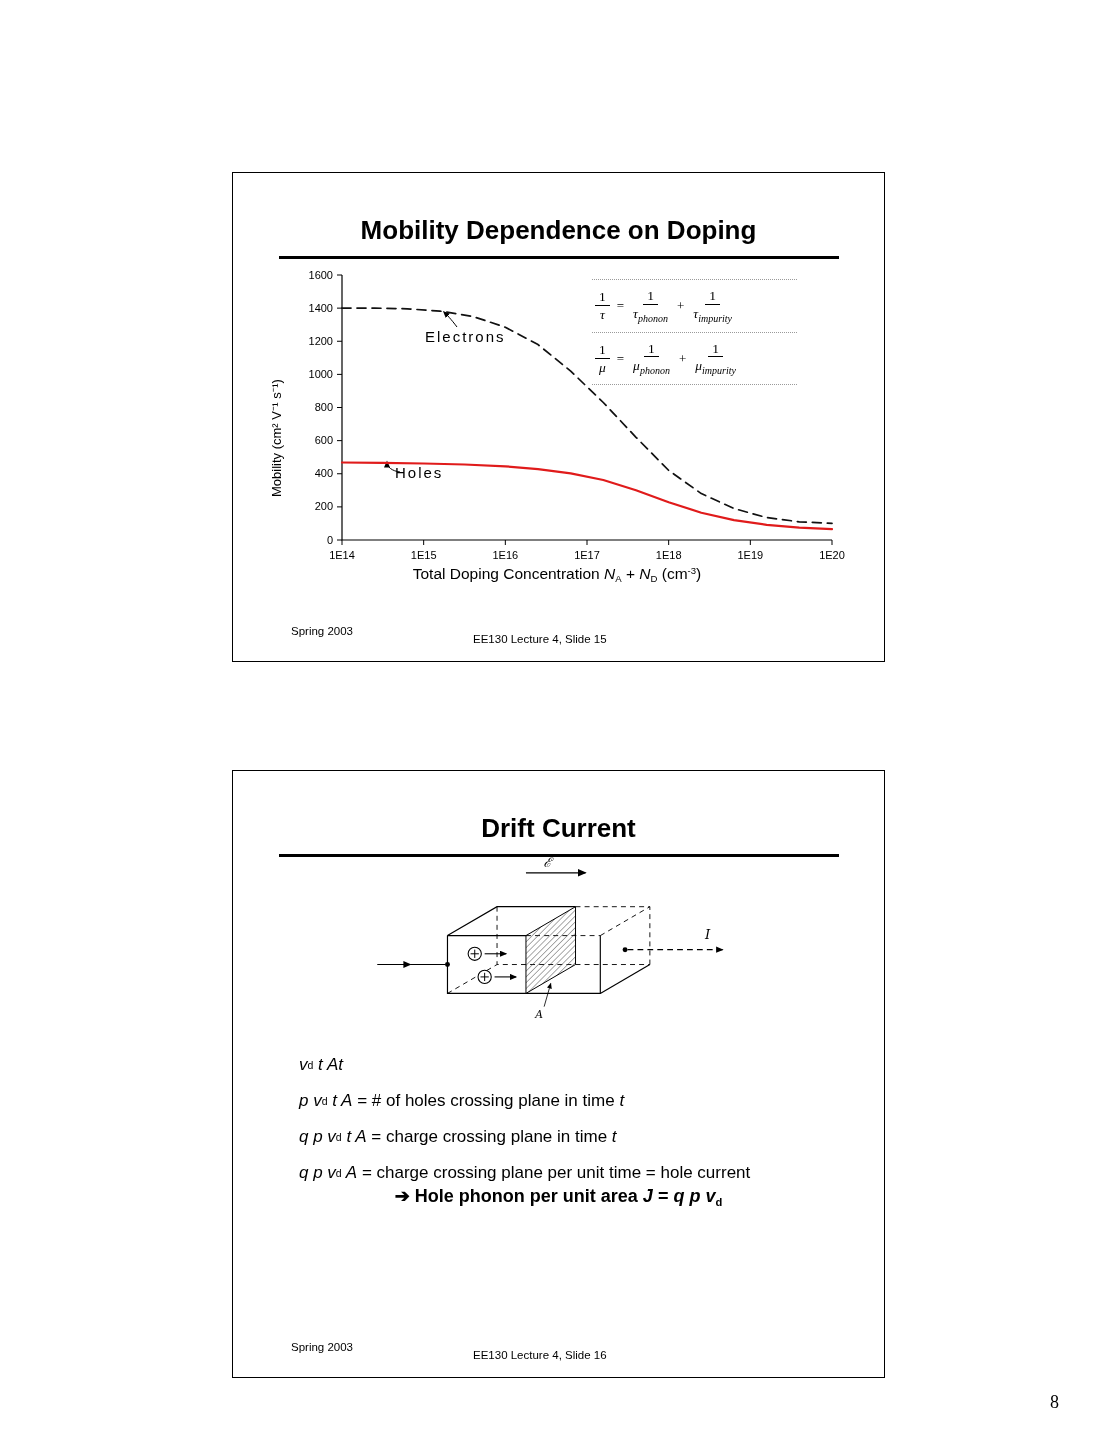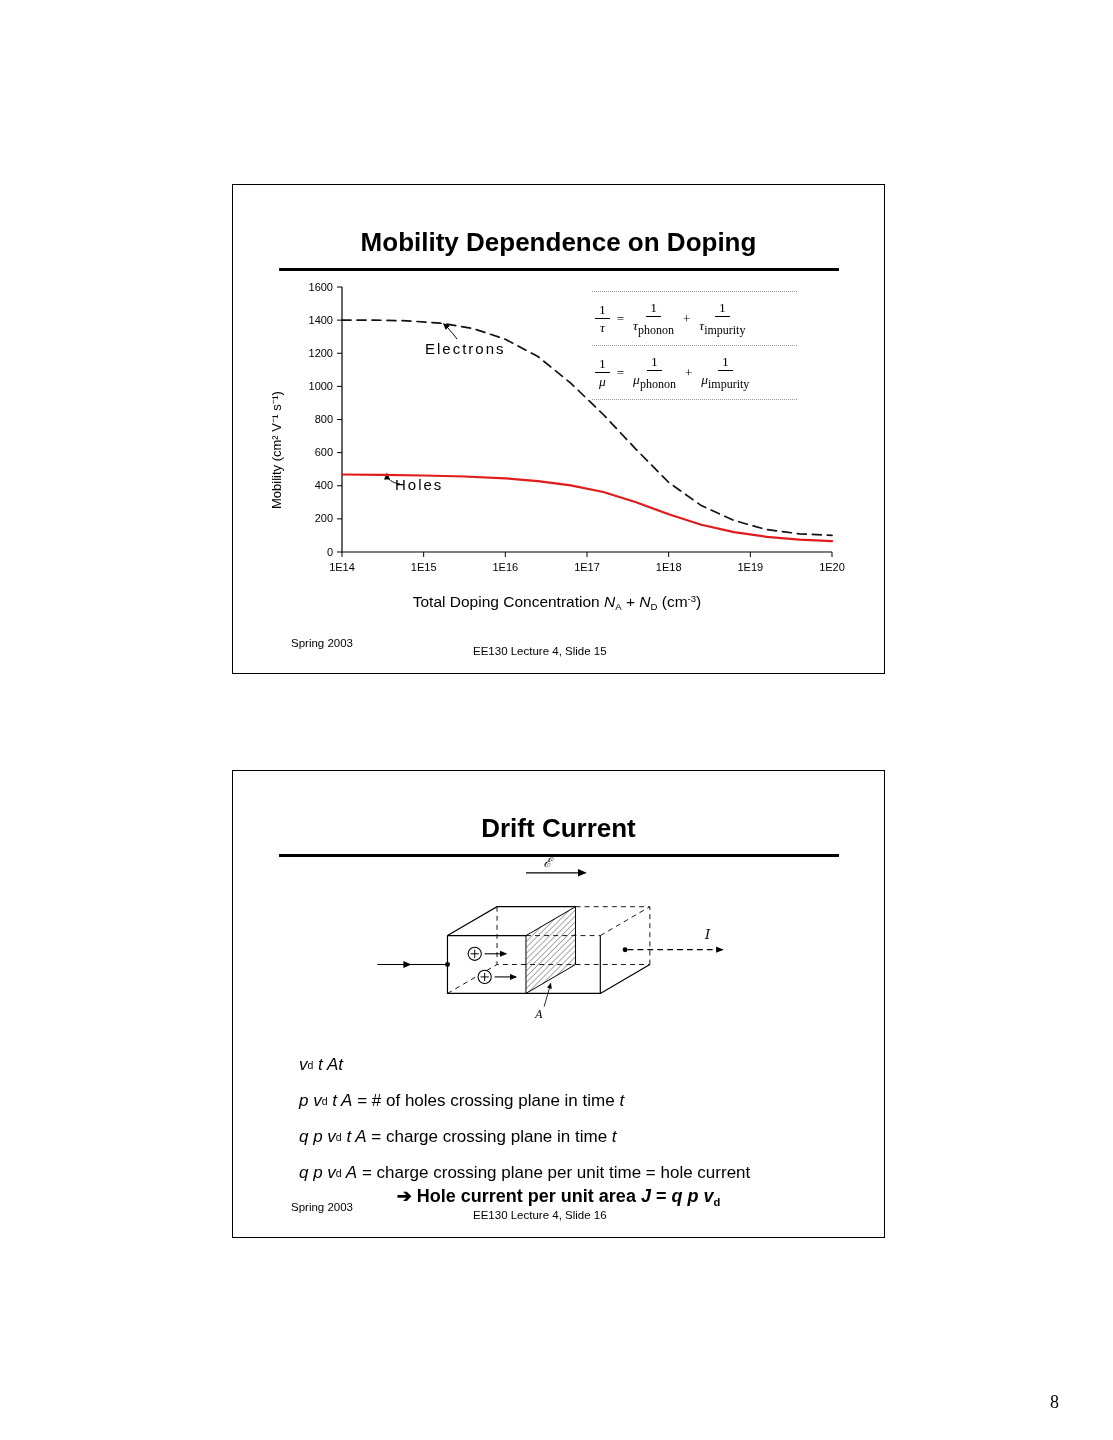--- a/index.html
+++ b/index.html
@@ -5,53 +5,53 @@
   * { box-sizing: border-box; }
   html,body { margin:0; padding:0; }
   body {
     width:1113px; height:1440px; background:#ffffff; position:relative;
     font-family:"Liberation Sans", sans-serif; color:#000;
   }
   .slide {
     position:absolute; left:232px; width:653px; background:#fff;
     border:1.5px solid #000;
   }
-  #slide1 { top:172px; height:490px;margin-top:12px; }
-  #slide2 { top:770px; height:468px; }
+  #slide1 { top:172px; height:490px; }
+  #slide2 { top:770px; height:608px; }
 
   .slide-title {
     position:absolute; top:42px; left:0; width:100%; margin:0;
     text-align:center; font-size:26px; font-weight:bold;
     font-family:"Liberation Sans", sans-serif;
   }
   .rule { position:absolute; top:83px; left:46px; width:560px; height:3px; background:#000; }
 
   
   #chart-wrap { position:absolute; left:14px; top:92px; width:630px; height:368px; }
   #mobility-svg { display:block; font-family:"Liberation Sans", sans-serif; }
   .ylabel {
     position:absolute; left:20px; top:232px; white-space:nowrap;
     transform:rotate(-90deg); transform-origin:0 0; font-size:13px;
   }
   .curve-label { position:absolute; font-size:15px; letter-spacing:2px; }
   .curve-label.electrons { left:178px; top:63px; }
   .curve-label.holes    { left:148px; top:199px; }
-  .xlabel { position:absolute; top:316px; left:0; width:620px; text-align:center; font-size:15.5px; }
+  .xlabel { position:absolute; top:300px; left:0; width:620px; text-align:center; font-size:15.5px; }
 
   .equations { position:absolute; left:345px; top:14px; width:205px; border-top:1px dotted #9a9a9a; background:transparent; }
   .eq-row {
     display:flex; align-items:center; gap:7px; padding:8px 3px;
     border-bottom:1px dotted #9a9a9a;
     font-family:"Liberation Serif", serif; font-size:13.5px;
   }
   .frac { display:inline-flex; flex-direction:column; align-items:center; line-height:1.15; }
   .frac .num { border-bottom:1px solid #000; padding:0 4px; text-align:center; }
   .frac .den { padding:1px 2px 0; }
   .greek { font-style:italic; }
-  .frsub { font-size:12px; }
+  .frsub { font-style:italic; font-size:10px; }
   .op { font-size:13px; }
 
   
   #drift-svg { position:absolute; top:82px; left:136px; width:380px; }
   #drift-svg text { font-family:"DejaVu Serif", serif; font-style:italic; font-size:16px; }
   #drift-svg text.small { font-size:13px; }
 
   .drift-lines { position:absolute; top:276px; left:66px; font-size:17px; }
   .dline { height:36px; display:flex; align-items:center; white-space:pre; }
   .conclusion { position:absolute; top:414px; left:0; width:100%; text-align:center; font-size:18px; white-space:pre; }
@@ -230,21 +230,21 @@
       <text x="206" y="200" text-anchor="middle" class="small">A</text>
     </svg>
 
     <div class="drift-lines">
       <div class="dline"><span class="seg-i">v</span><span class="seg-sub">d</span><span class="seg-i"> t A</span><span class="seg-i">t</span></div>
       <div class="dline"><span class="seg-i">p v</span><span class="seg-sub">d</span><span class="seg-i"> t A</span><span> = # of holes crossing plane in time </span><span class="seg-i">t</span></div>
       <div class="dline"><span class="seg-i">q p v</span><span class="seg-sub">d</span><span class="seg-i"> t A</span><span> = charge crossing plane in time </span><span class="seg-i">t</span></div>
       <div class="dline"><span class="seg-i">q p v</span><span class="seg-sub">d</span><span class="seg-i"> A</span><span> = charge crossing plane per unit time = hole current</span></div>
     </div>
 
-    <div class="conclusion"><span class="seg-b">➔ </span><span class="seg-b">Hole current per unit area </span><span class="seg-i seg-b">J</span><span class="seg-b"> = </span><span class="seg-i seg-b">q p v</span><span class="seg-b seg-sub">d</span></div>
+    <div class="conclusion"><span class="seg-b">➔ </span><span class="seg-b">Hole phonon per unit area </span><span class="seg-i seg-b">J</span><span class="seg-b"> = </span><span class="seg-i seg-b">q p v</span><span class="seg-b seg-sub">d</span></div>
 
     <div class="slide-footer">
       <span class="fl">Spring 2003</span>
       <span class="fc">EE130 Lecture 4, Slide 16</span>
     </div>
   </section>
 
   <div class="page-num">8</div>
 </div>
 

